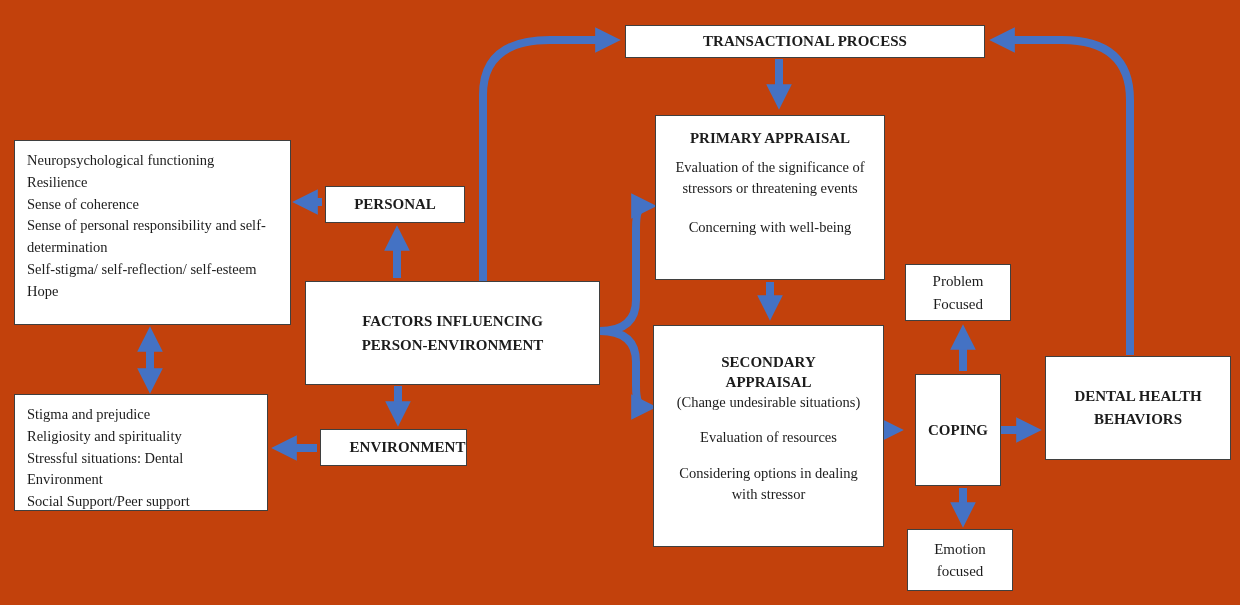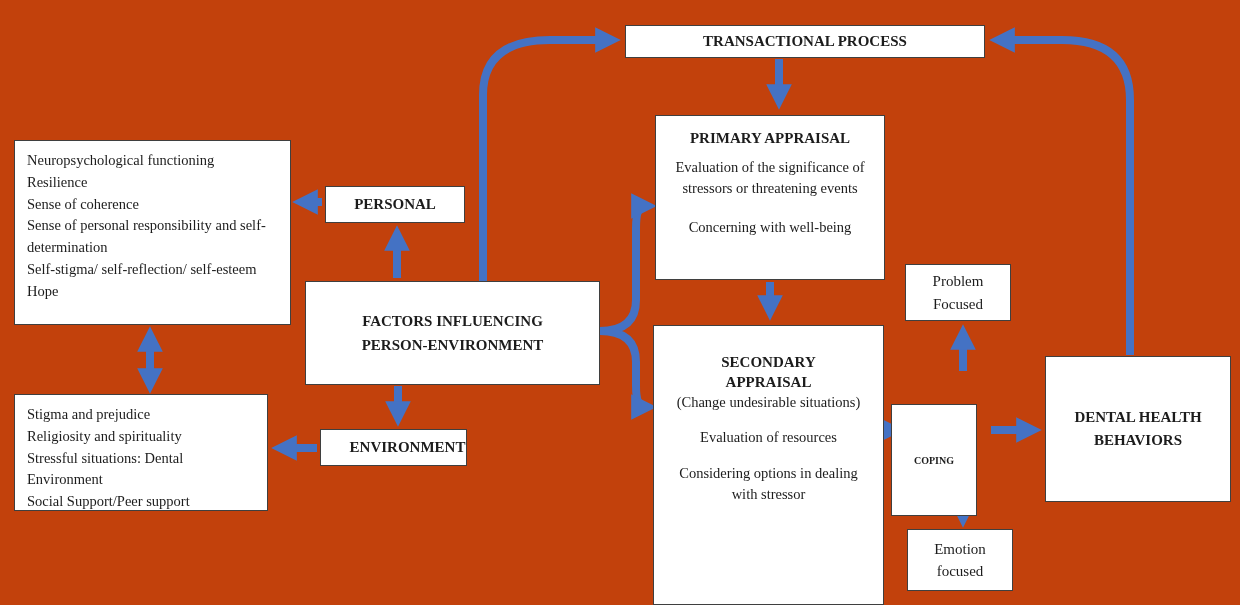--- a/index.html
+++ b/index.html
@@ -93,40 +93,40 @@
 Stressful situations: Dental Environment
 Social Support/Peer support</div>
   </div>
 
   <div class="box" style="left:655px; top:115px; width:230px; height:165px; padding:14px 14px; text-align:center; font-size:14.5px;">
     <div class="bold" style="font-size:15px; margin-bottom:10px;">PRIMARY APPRAISAL</div>
     <div style="line-height:1.45;">Evaluation of the significance of stressors or threatening events</div>
     <div style="margin-top:20px;">Concerning with well-being</div>
   </div>
 
-  <div class="box" style="left:653px; top:325px; width:231px; height:280px; padding:26px 12px 0; text-align:center; font-size:14.5px;">
+  <div class="box" style="left:653px; top:325px; width:231px; height:222px; padding:26px 12px 0; text-align:center; font-size:14.5px;">
     <div class="bold pre" style="font-size:15px; line-height:1.35;">SECONDARY
 APPRAISAL</div>
     <div style="line-height:1.35;">(Change undesirable situations)</div>
     <div style="margin-top:17px;">Evaluation of resources</div>
     <div style="margin-top:17px; line-height:1.45;">Considering options in dealing with stressor</div>
   </div>
 
-  <div class="box flexc" style="left:891px; top:374px; width:86px; height:112px; font-size:10px;margin-top:30px;">
+  <div class="box flexc" style="left:915px; top:374px; width:86px; height:112px; font-size:15px;">
     <div class="bold">COPING</div>
   </div>
 
   <div class="box flexc" style="left:905px; top:264px; width:106px; height:57px; font-size:15px; line-height:1.5;">
     <div class="pre">Problem
 Focused</div>
   </div>
 
   <div class="box flexc" style="left:907px; top:529px; width:106px; height:62px; font-size:15px; line-height:1.5;">
     <div class="pre">Emotion
 focused</div>
   </div>
 
-  <div class="box flexc" style="left:1045px; top:356px; width:186px; height:146px; font-size:15px; line-height:1.55;">
+  <div class="box flexc" style="left:1045px; top:356px; width:186px; height:104px; font-size:15px; line-height:1.55;">
     <div class="bold pre">DENTAL HEALTH
 BEHAVIORS</div>
   </div>
 
 </div>
 
 </body></html>

